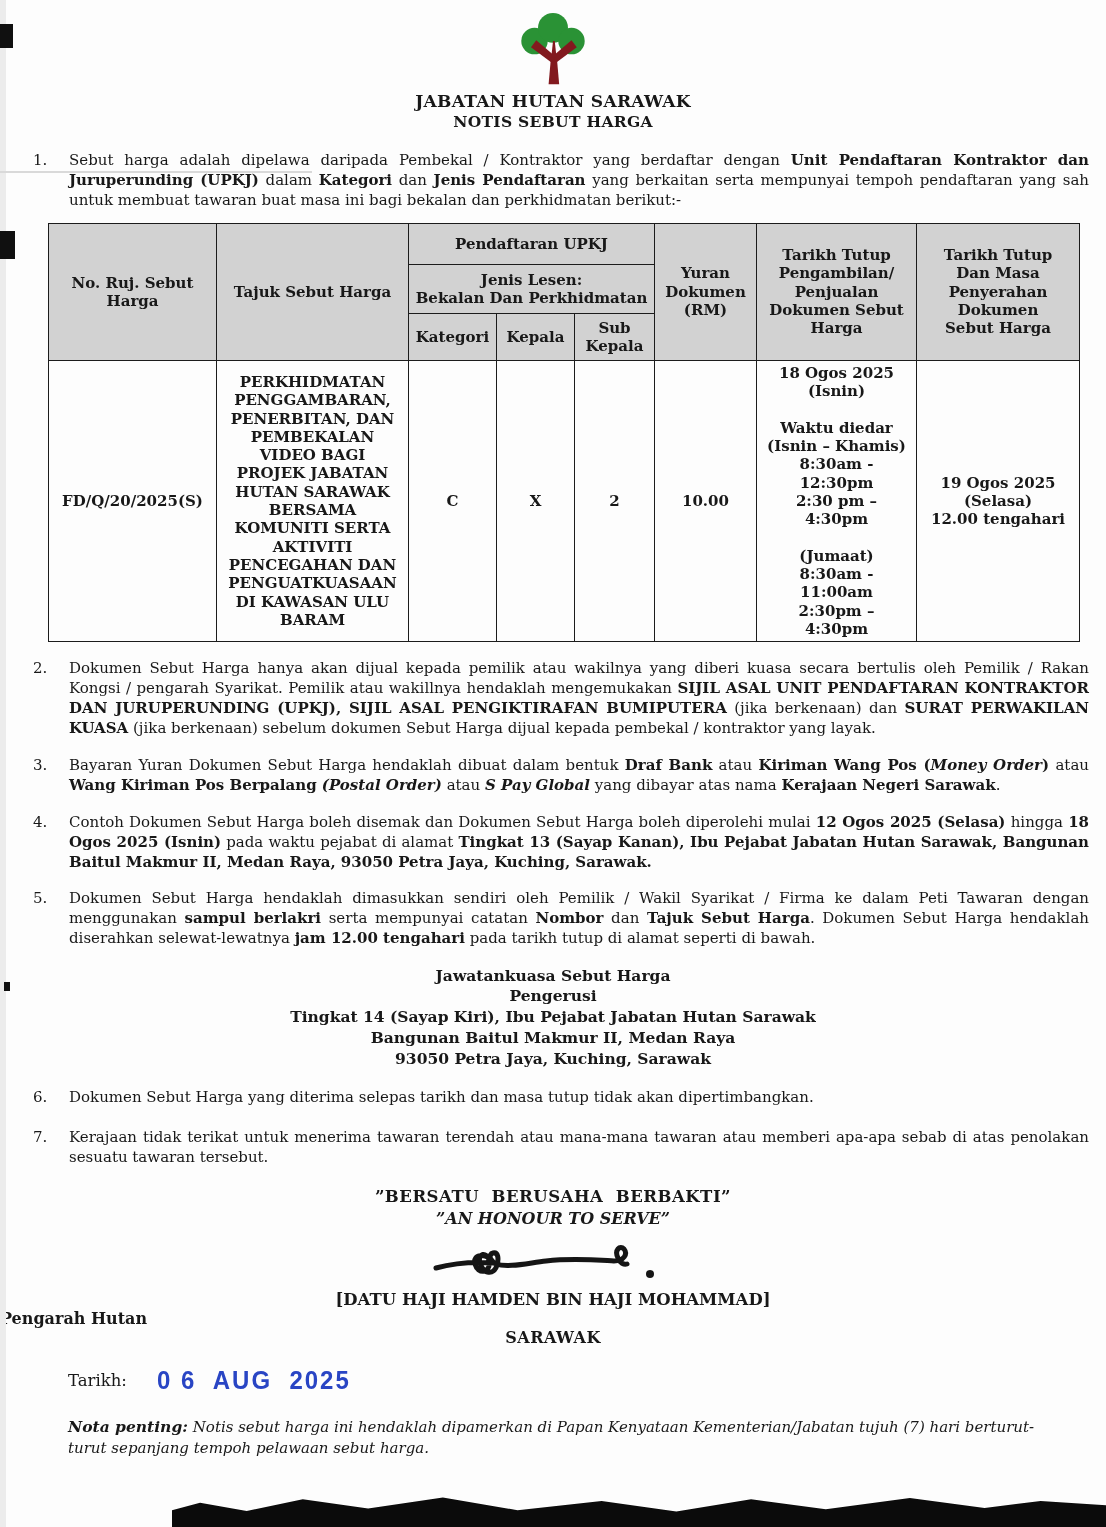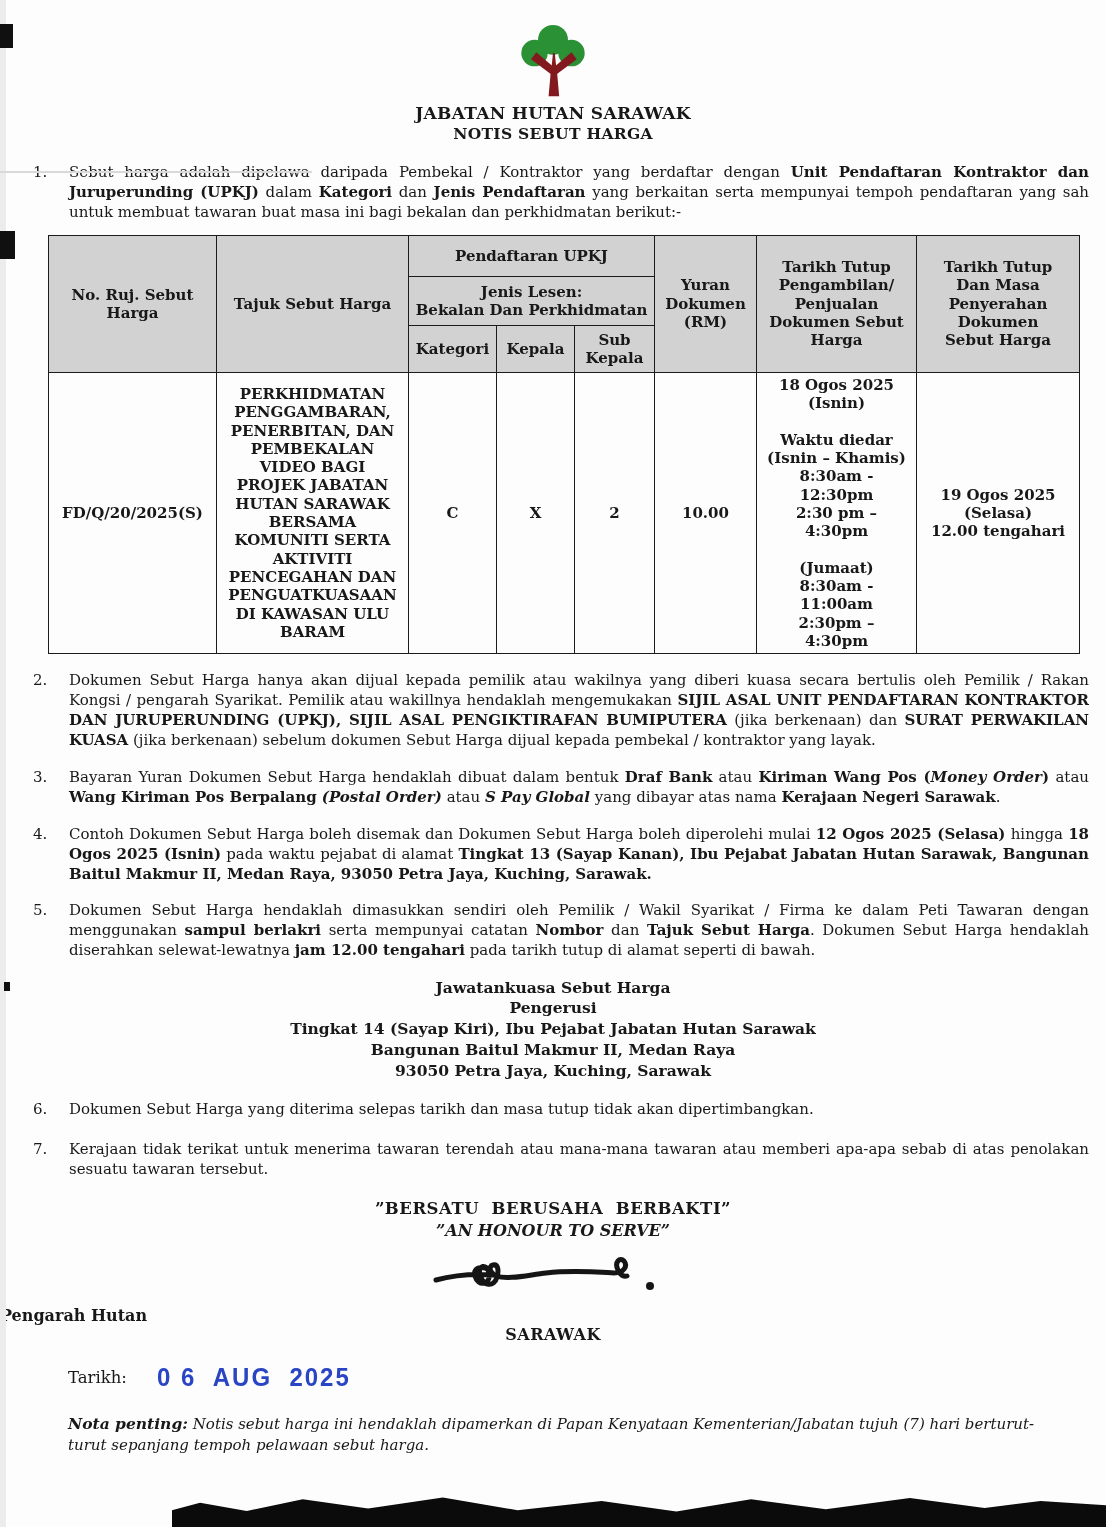--- a/index.html
+++ b/index.html
@@ -13,21 +13,21 @@
     overflow:hidden;
   }
   .edge-shade{position:absolute;left:0;top:0;width:6px;height:100%;background:#ececec;}
   .scan-mark{position:absolute;background:#101010;}
   .scan-line{position:absolute;left:0;top:171px;width:312px;height:2px;background:#d9d9d9;}
   .bottom-band{
     position:absolute;left:172px;right:0;bottom:0;height:42px;background:#0b0b0b;
     clip-path:polygon(0 100%,0 60%,3% 42%,8% 62%,14% 34%,21% 56%,29% 30%,37% 60%,46% 38%,54% 63%,62% 34%,70% 58%,79% 31%,87% 55%,93% 38%,100% 48%,100% 100%);
   }
 
-  .header{ text-align:center; padding-top:24px; }
+  .header{ text-align:center; padding-top:12px; }
   .logo{ display:block; margin:0 auto; }
   .org-title{ font-size:17px; font-weight:bold; letter-spacing:.3px; margin-top:5px; }
   .doc-title{ font-size:15.5px; font-weight:bold; letter-spacing:.3px; margin-top:1px; }
 
   .item{ display:flex; margin-left:33px; width:1062px; }
   .item .no{ width:36px; flex:none; font-size:15px; }
   .item .body{ flex:1; text-align:justify; font-size:15px; line-height:1.33; padding-right:6px; }
   #item1{ margin-top:20px; }
   #item2{ margin-top:17px; }
   #item3{ margin-top:17px; }
@@ -216,20 +216,21 @@
 
   <div class="slogan1">”BERSATU  BERUSAHA  BERBAKTI”</div>
   <div class="slogan2">”AN HONOUR TO SERVE”</div>
 
   <div class="sig-wrap">
     <svg width="250" height="58" viewBox="0 0 250 58">
       <path d="M8,36 C30,30 52,30 66,31 C58,20 44,22 47,32 C50,43 63,41 61,29 C59,19 49,21 52,31 C55,42 66,44 69,33 C71,26 70,20 65,21 C60,22 62,30 68,32 C80,36 100,31 118,29 C145,26 168,28 186,29 C196,29 200,22 196,17 C192,13 186,18 190,26 C192,31 196,33 199,32" fill="none" stroke="#151515" stroke-width="5" stroke-linecap="round" stroke-linejoin="round"></path>
       <circle cx="222" cy="42" r="4" fill="#151515"></circle>
     </svg>
   </div>
+  <div class="sig-name">[DATU HAJI HAMDEN BIN HAJI MOHAMMAD]</div>
   <div class="sig-title">Pengarah Hutan</div>
   <div class="sig-region">SARAWAK</div>
 
   <div class="date-row">
     <span>Tarikh:</span>
     <span class="date-stamp">0 6  AUG  2025</span>
   </div>
 
   <div class="note">
     <b>Nota penting:</b><span>  Notis sebut harga ini hendaklah dipamerkan di Papan Kenyataan Kementerian/Jabatan tujuh (7) hari berturut-turut sepanjang tempoh pelawaan sebut harga.</span>

